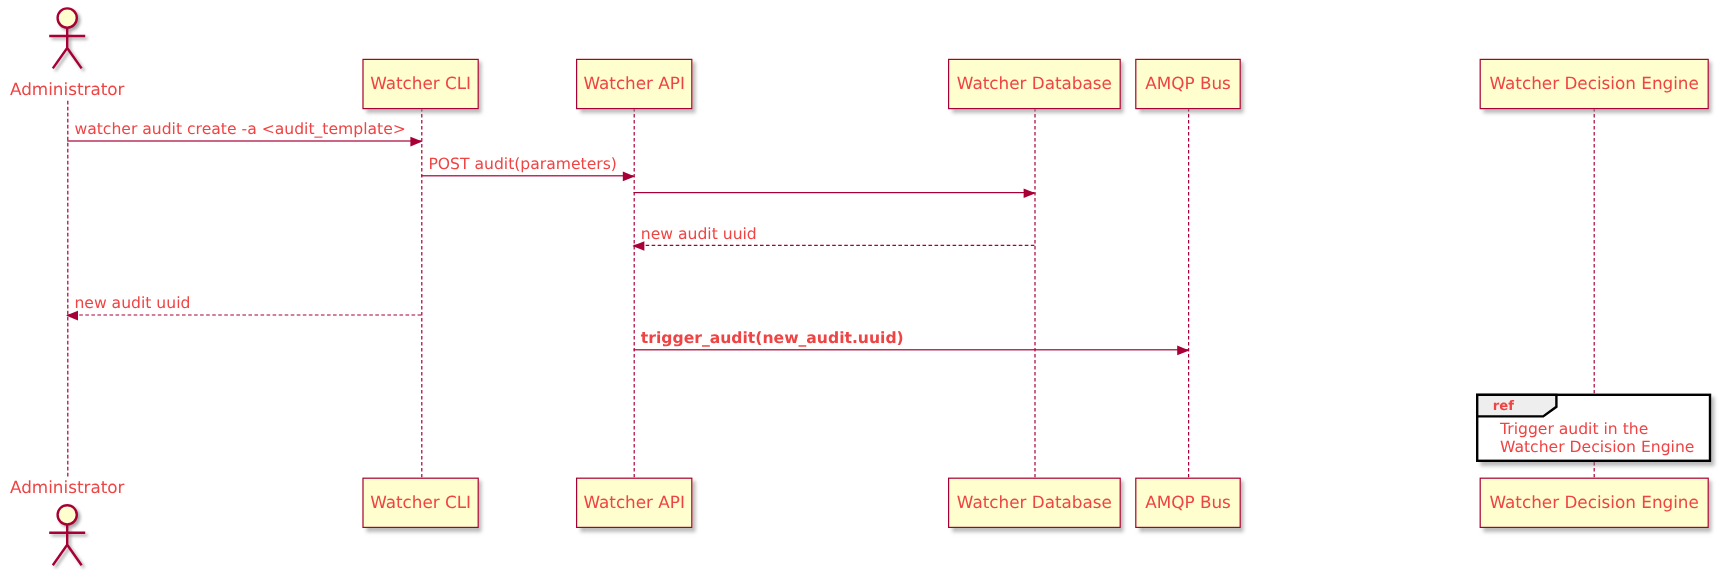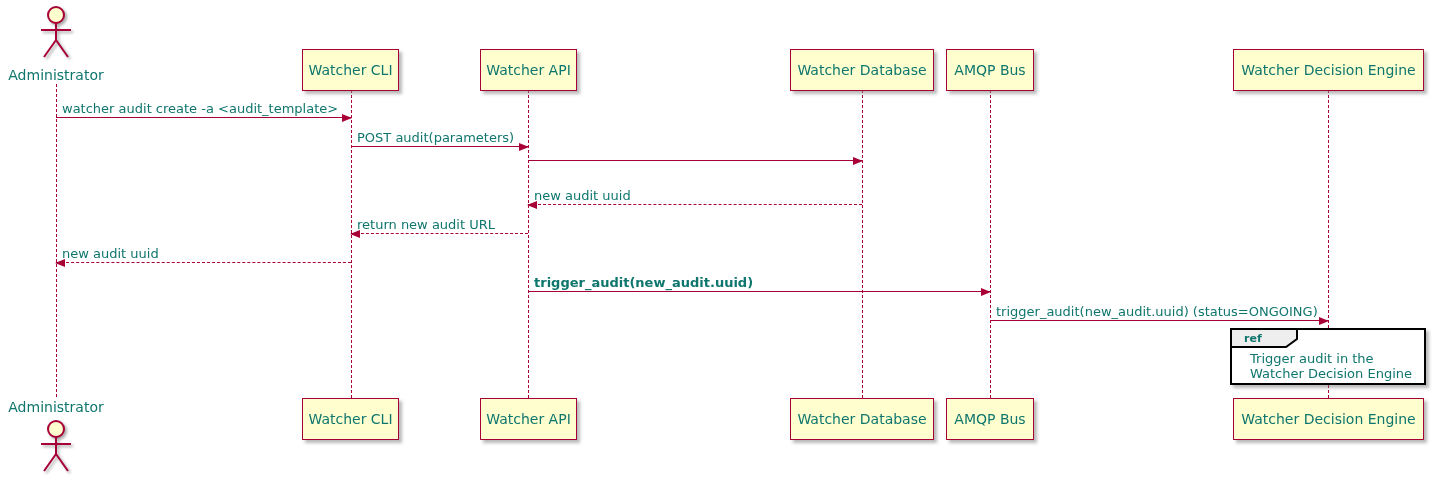--- a/index.html
+++ b/index.html
@@ -1,18 +1,18 @@
 <!DOCTYPE html>
 <html><head>
 <meta charset="utf-8">
 <style>
   html,body{margin:0;padding:0;background:#ffffff;}
   .canvas{
     position:relative;width:1434px;height:486px;background:#ffffff;
-    font-family:"DejaVu Sans", sans-serif;color:#0f766e;overflow:hidden;
+    font-family:"DejaVu Sans", sans-serif;color:#ef4444;overflow:hidden;
   }
   .participant{
     position:absolute;height:42px;background:#FEFECE;border:1.6px solid #A80036;
     box-sizing:border-box;display:flex;align-items:center;justify-content:center;
     font-size:14px;box-shadow:3px 3px 3px rgba(130,130,130,.55);white-space:nowrap;
   }
   .lifeline{position:absolute;width:0;border-left:1px dashed #A80036;}
   .actor-label{position:absolute;width:110px;text-align:center;font-size:14px;height:15px;line-height:15px;}
   .actor-figure{position:absolute;filter:drop-shadow(2.5px 2.5px 1.5px rgba(130,130,130,.7));}
   .message{position:absolute;}
@@ -76,47 +76,35 @@
       </div>
   </div>
 
   <div class="message" style="left:528px;top:188px;width:334px;">
     <div class="msg-label">new audit uuid</div>
     <div class="msg-line dashed">
         <span class="ah left"></span>
       </div>
   </div>
 
-  <div class="message" style="left:351px;top:217px;width:177px;">
-    <div class="msg-label">return new audit URL</div>
-    <div class="msg-line dashed">
-        <span class="ah left"></span>
-      </div>
-  </div>
 
   <div class="message" style="left:56px;top:246px;width:295px;">
     <div class="msg-label">new audit uuid</div>
     <div class="msg-line dashed">
         <span class="ah left"></span>
       </div>
   </div>
 
   <div class="message" style="left:528px;top:275px;width:462px;font-weight:bold;">
     <div class="msg-label">trigger_audit(new_audit.uuid)</div>
     <div class="msg-line">
         <span class="ah right"></span>
       </div>
   </div>
 
-  <div class="message" style="left:990px;top:304px;width:338px;">
-    <div class="msg-label">trigger_audit(new_audit.uuid) (status=ONGOING)</div>
-    <div class="msg-line">
-        <span class="ah right"></span>
-      </div>
-  </div>
 
   <div class="ref-frame">
     <div class="ref-tab">
       <svg width="70" height="21" viewBox="0 0 70 21">
         <path d="M1,1 H67 V11 L56,19 H1 Z" fill="#EEEEEE" stroke="#000000" stroke-width="2"></path>
       </svg>
     </div>
     <div class="ref-keyword">ref</div>
     <div class="ref-body">
       <div>Trigger audit in the</div>

